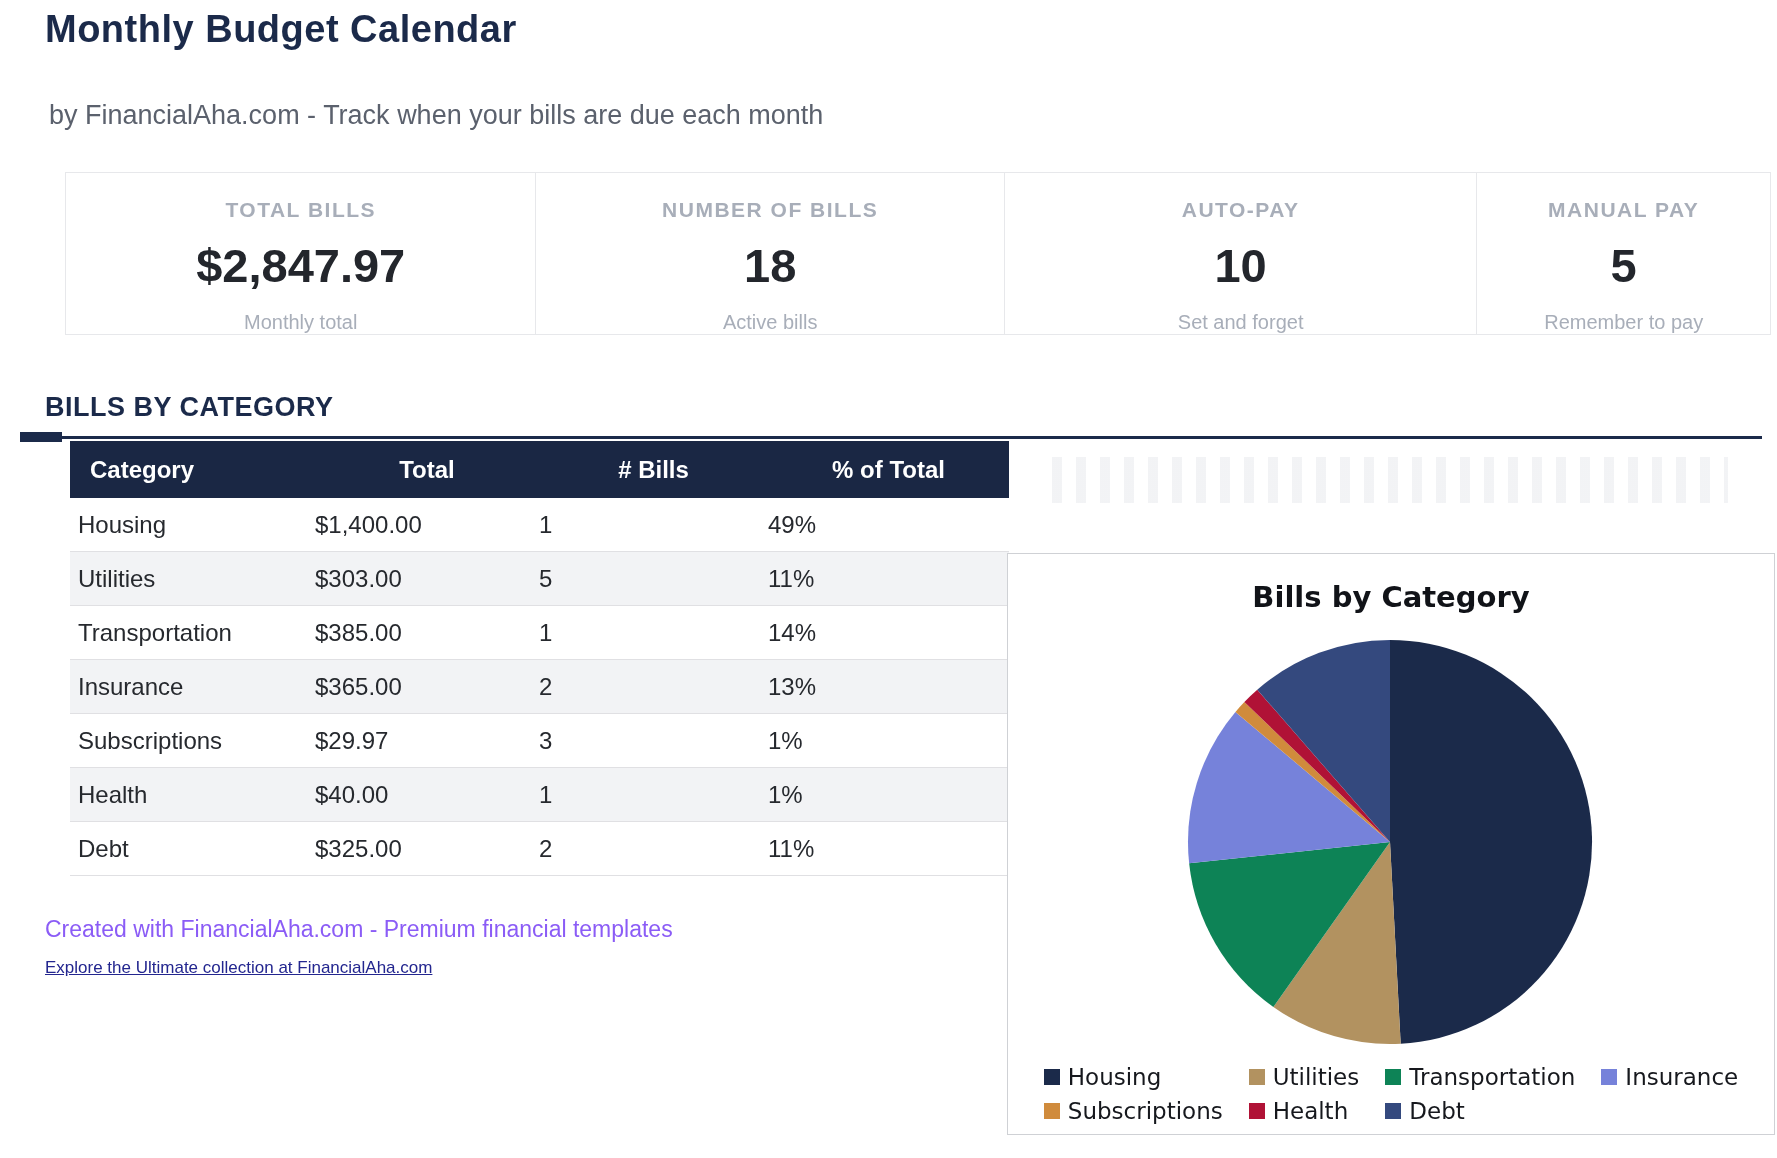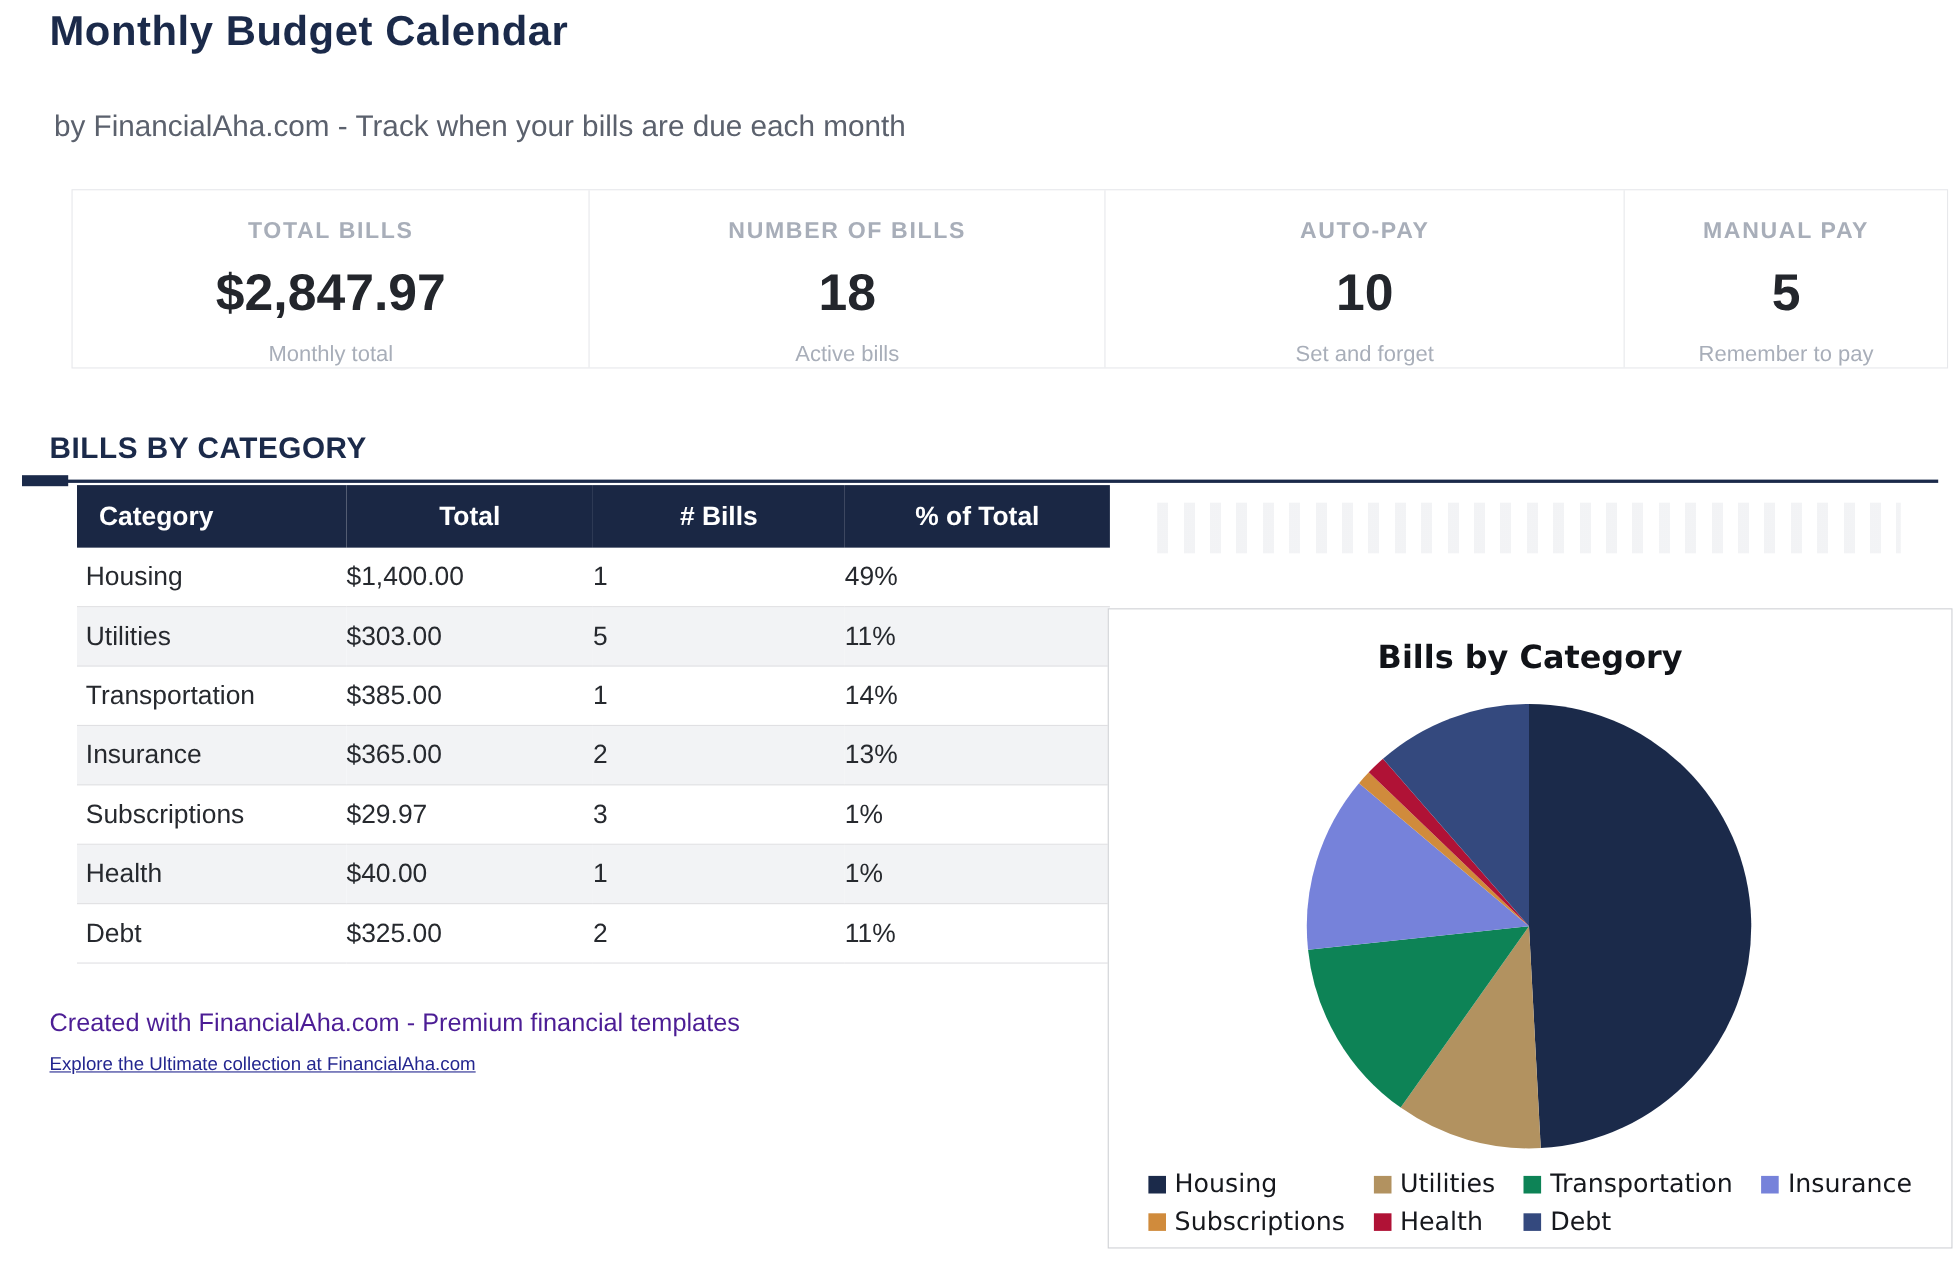--- a/index.html
+++ b/index.html
@@ -58,21 +58,21 @@
   .cat-table td{
     font-size:24px;color:#26292e;height:53px;padding:0;
     border-bottom:1px solid #e0e0e3;background:#ffffff;
   }
   .cat-table tr.alt td{background:#f2f3f5;}
   .cat-table td.cat{text-align:left;padding-left:8px;}
   .cat-table td.num{text-align:left;}
   .cat-table td.pct{padding-right:22px;}
   
   .footer-credit{
-    position:absolute;left:45px;top:916px;font-size:23px;color:#4c1d95;
+    position:absolute;left:45px;top:916px;font-size:23px;color:#8b5cf6;
   }
   .footer-link{
     position:absolute;left:45px;top:958px;font-size:17px;color:#23268f;
     text-decoration:underline;cursor:pointer;
   }
   
   .ghost-watermark{
     position:absolute;left:1052px;top:457px;width:676px;height:46px;
     background:repeating-linear-gradient(90deg,
       rgba(150,158,175,.12) 0 10px, transparent 10px 24px);

